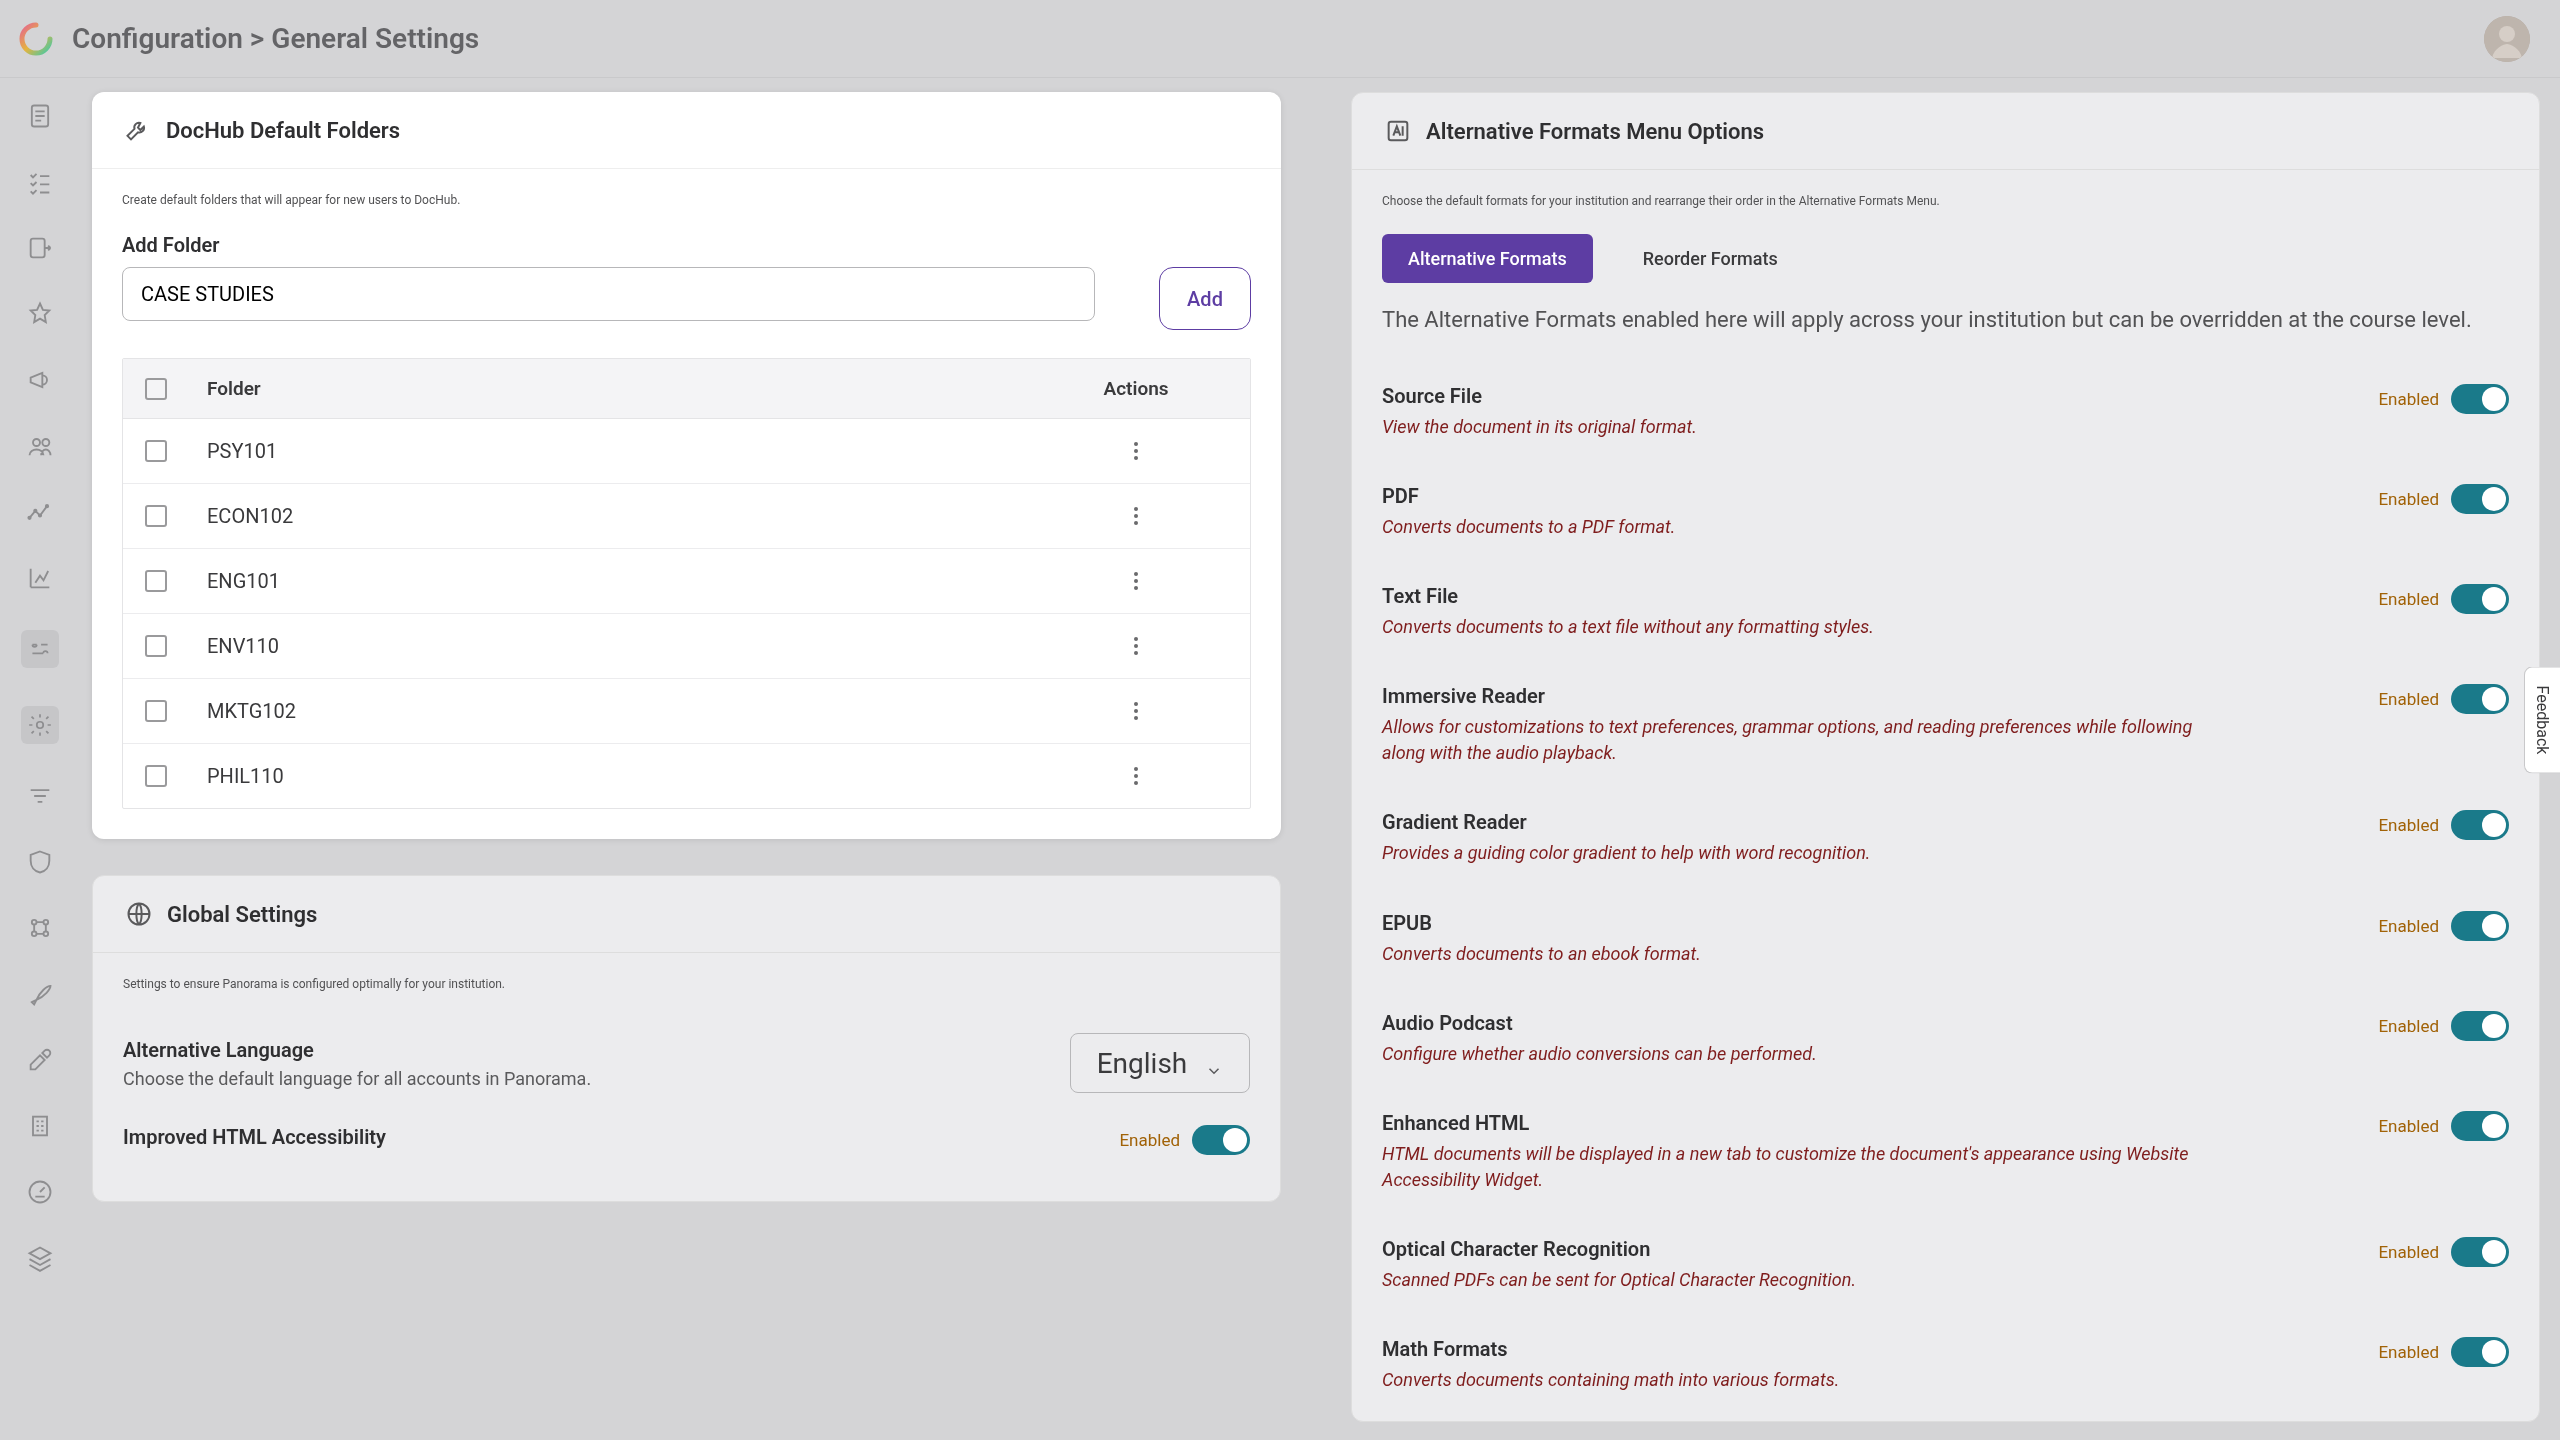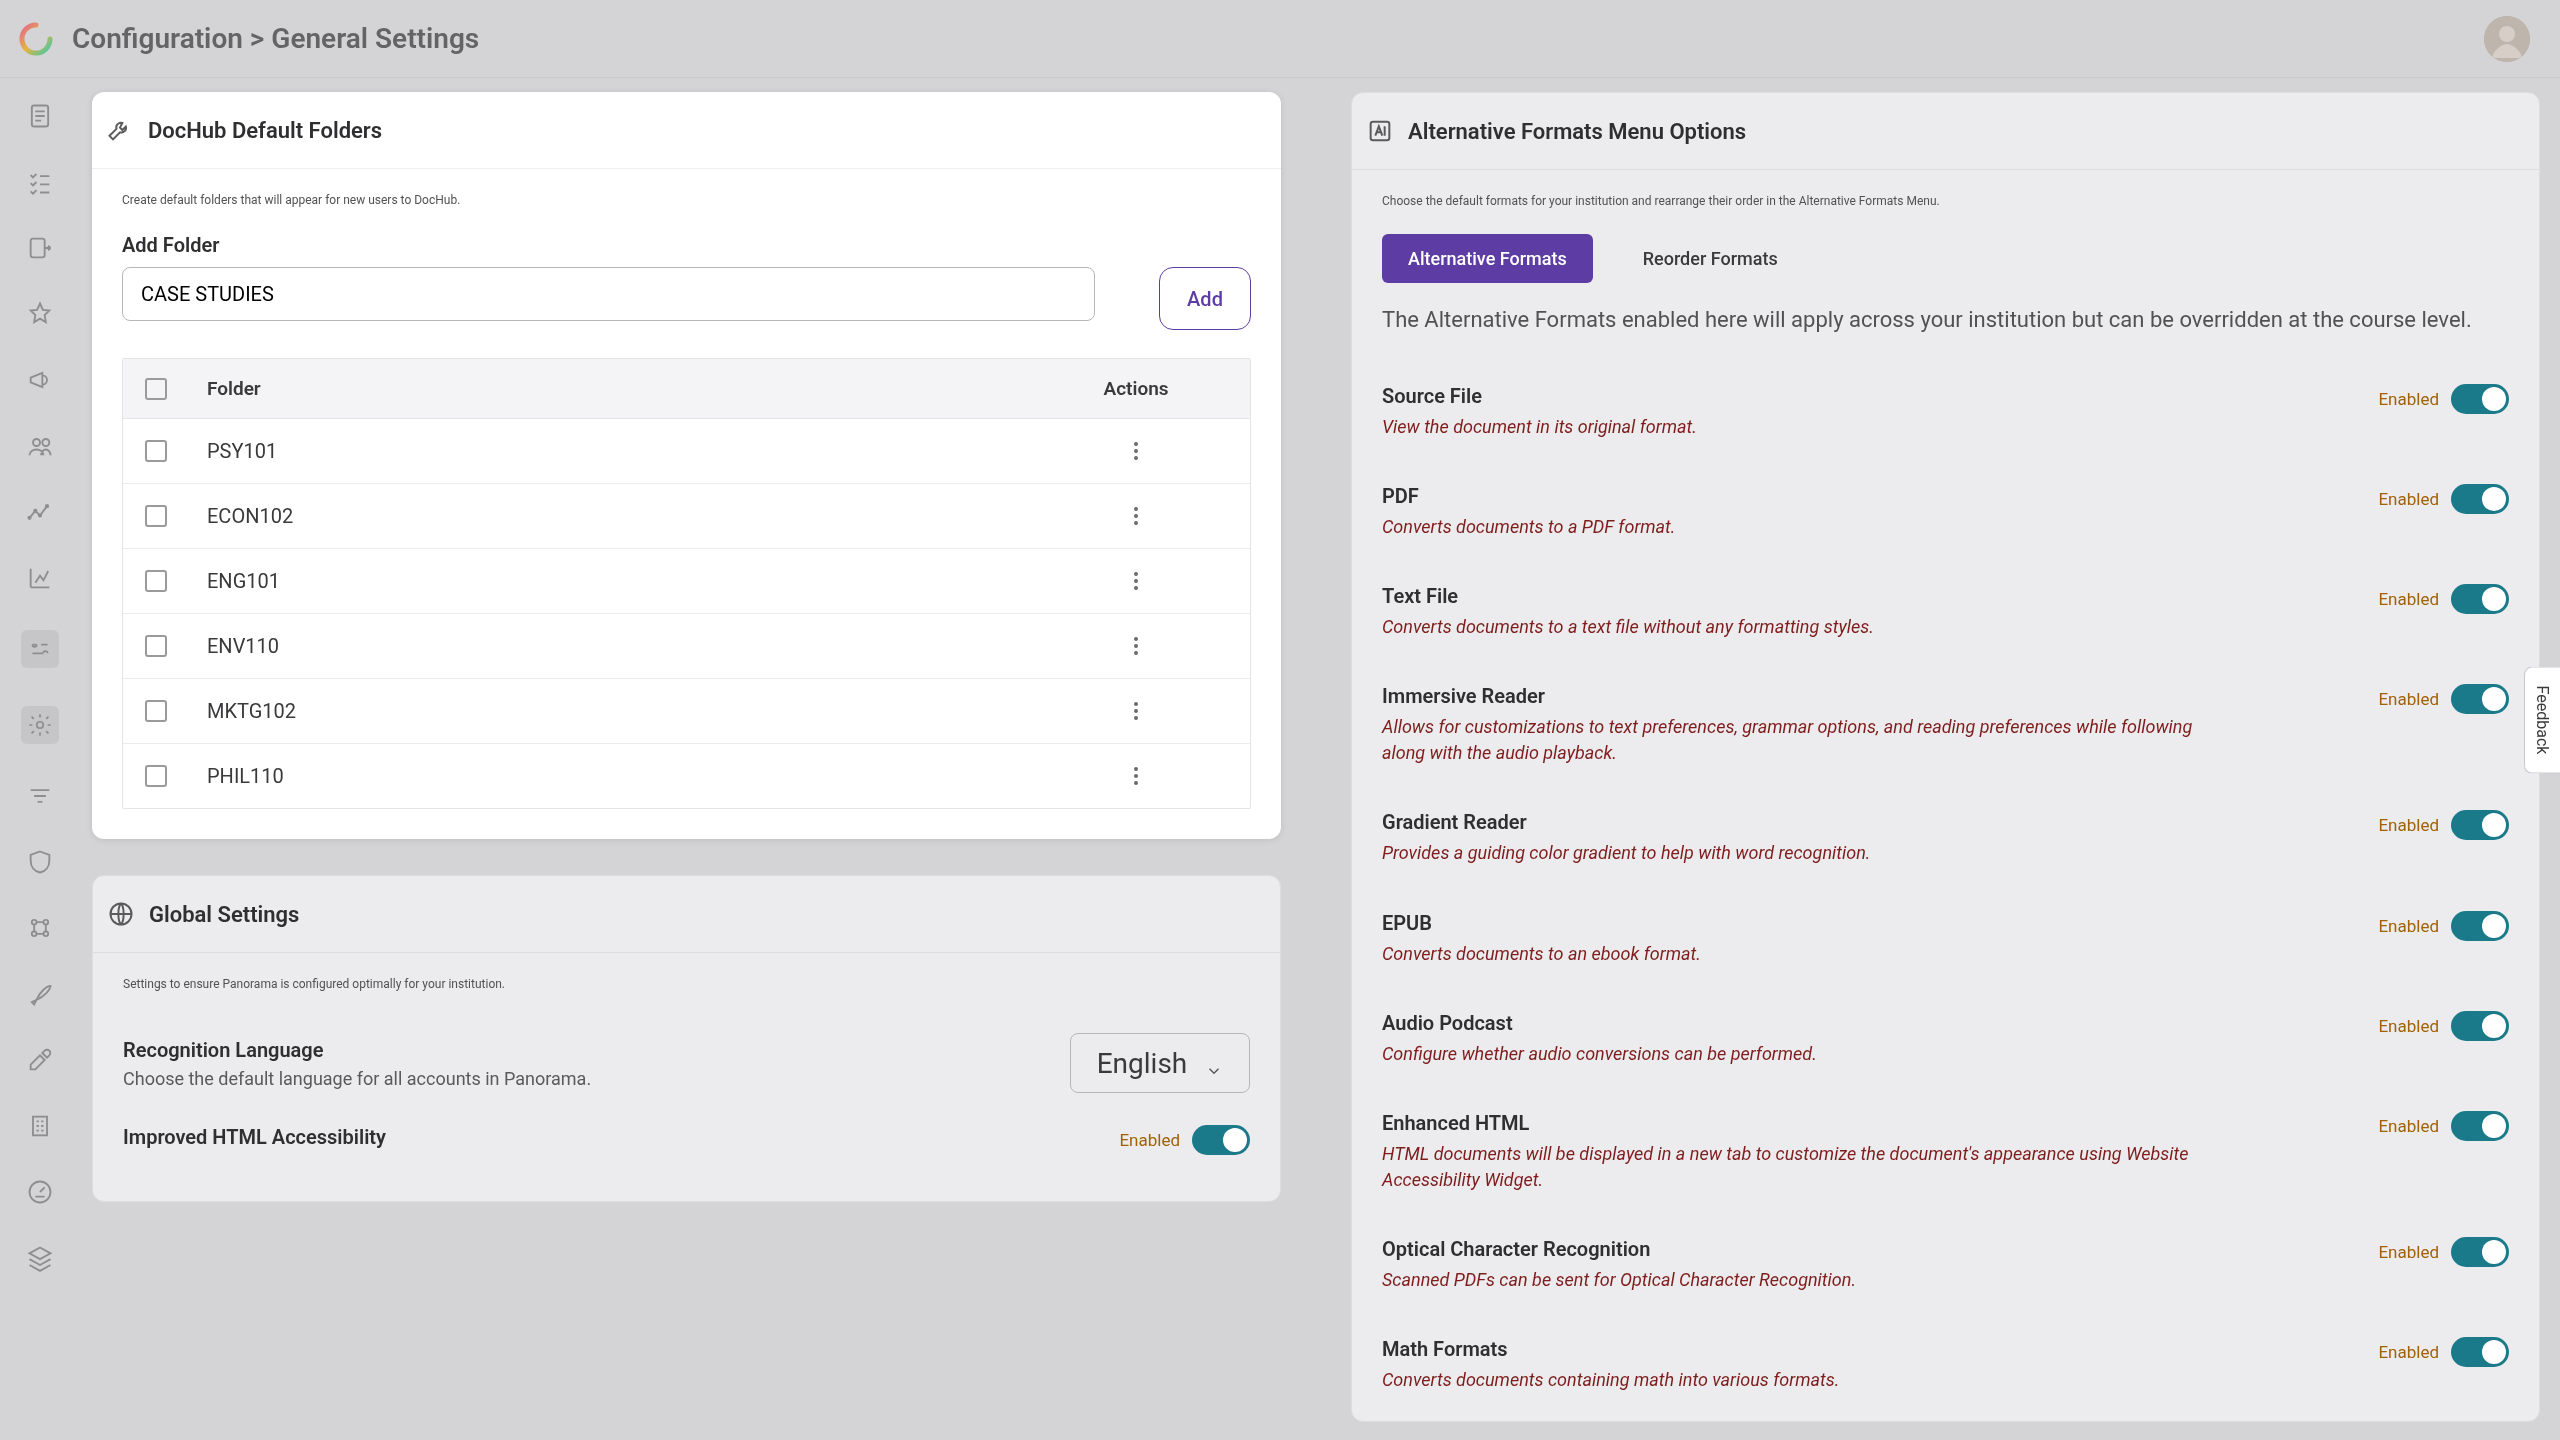--- a/index.html
+++ b/index.html
@@ -20,21 +20,21 @@
 .sidebar-icon svg { width: 100%; height: 100%; stroke: currentColor; fill: none; stroke-width: 1.6; }
 
 
 .main { position: absolute; left: 92px; top: 92px; right: 20px; bottom: 0; display: flex; gap: 70px; }
 .col { flex: 1; min-width: 0; }
 .scrim { position: absolute; inset: 0; background: rgba(180,180,182,0.35); }
 
 .card { background: #fff; border-radius: 12px; box-shadow: 0 1px 6px rgba(0,0,0,0.10); margin-bottom: 36px; }
 .card.muted { background: #ececee; box-shadow: none; border: 1px solid #ddd; }
 .card.active { position: relative; z-index: 20; }
-.card-header { display:flex; align-items:center; gap: 14px; padding: 24px 14px; border-bottom: 1px solid #eee; }
+.card-header { display:flex; align-items:center; gap: 14px; padding: 24px 32px; border-bottom: 1px solid #eee; }
 .card-header .hicon { width: 28px; height: 28px; color: #5a5a5c; }
 .card-header .hicon svg { width:100%; height:100%; stroke: currentColor; fill:none; stroke-width:1.7;}
 .card-header-title { font-size: 22px; font-weight: 600; color: #2f2f31; }
 .card-body { padding: 24px 30px 30px; }
 .desc { color: #525254; font-size: 12px; margin-bottom: 26px; }
 .subdesc { color: #5a5a5c; font-size: 18px; }
 .field-label { font-size: 20px; font-weight: 600; color: #2f2f31; margin-bottom: 10px; }
 
 .add-row { display:flex; gap: 16px; margin-bottom: 28px; }
 .add-input { flex:1; height: 54px; border: 1px solid #b7b7b9; border-radius: 8px; padding: 0 18px; font-size: 20px; }
@@ -317,21 +317,21 @@
         <div class="hicon"><svg viewBox="0 0 24 24">
               <circle cx="12" cy="12" r="9"></circle>
               <path d="M3 12h18M12 3c3 3 3 15 0 18M12 3c-3 3-3 15 0 18"></path>
             </svg></div>
         <div class="card-header-title">Global Settings</div>
       </div>
       <div class="card-body">
         <div class="desc">Settings to ensure Panorama is configured optimally for your institution.</div>
         <div class="setting-row">
           <div class="setting-text">
-            <div class="setting-title">Recognition Language</div>
+            <div class="setting-title">Alternative Language</div>
             <div class="subdesc">Choose the default language for all accounts in Panorama.</div>
           </div>
           <div class="select">
             <span>English</span>
             <span class="chev"><svg viewBox="0 0 24 24">
                   <path d="M6 9l6 6 6-6"></path>
                 </svg></span>
           </div>
         </div>
         <div class="setting-row">

